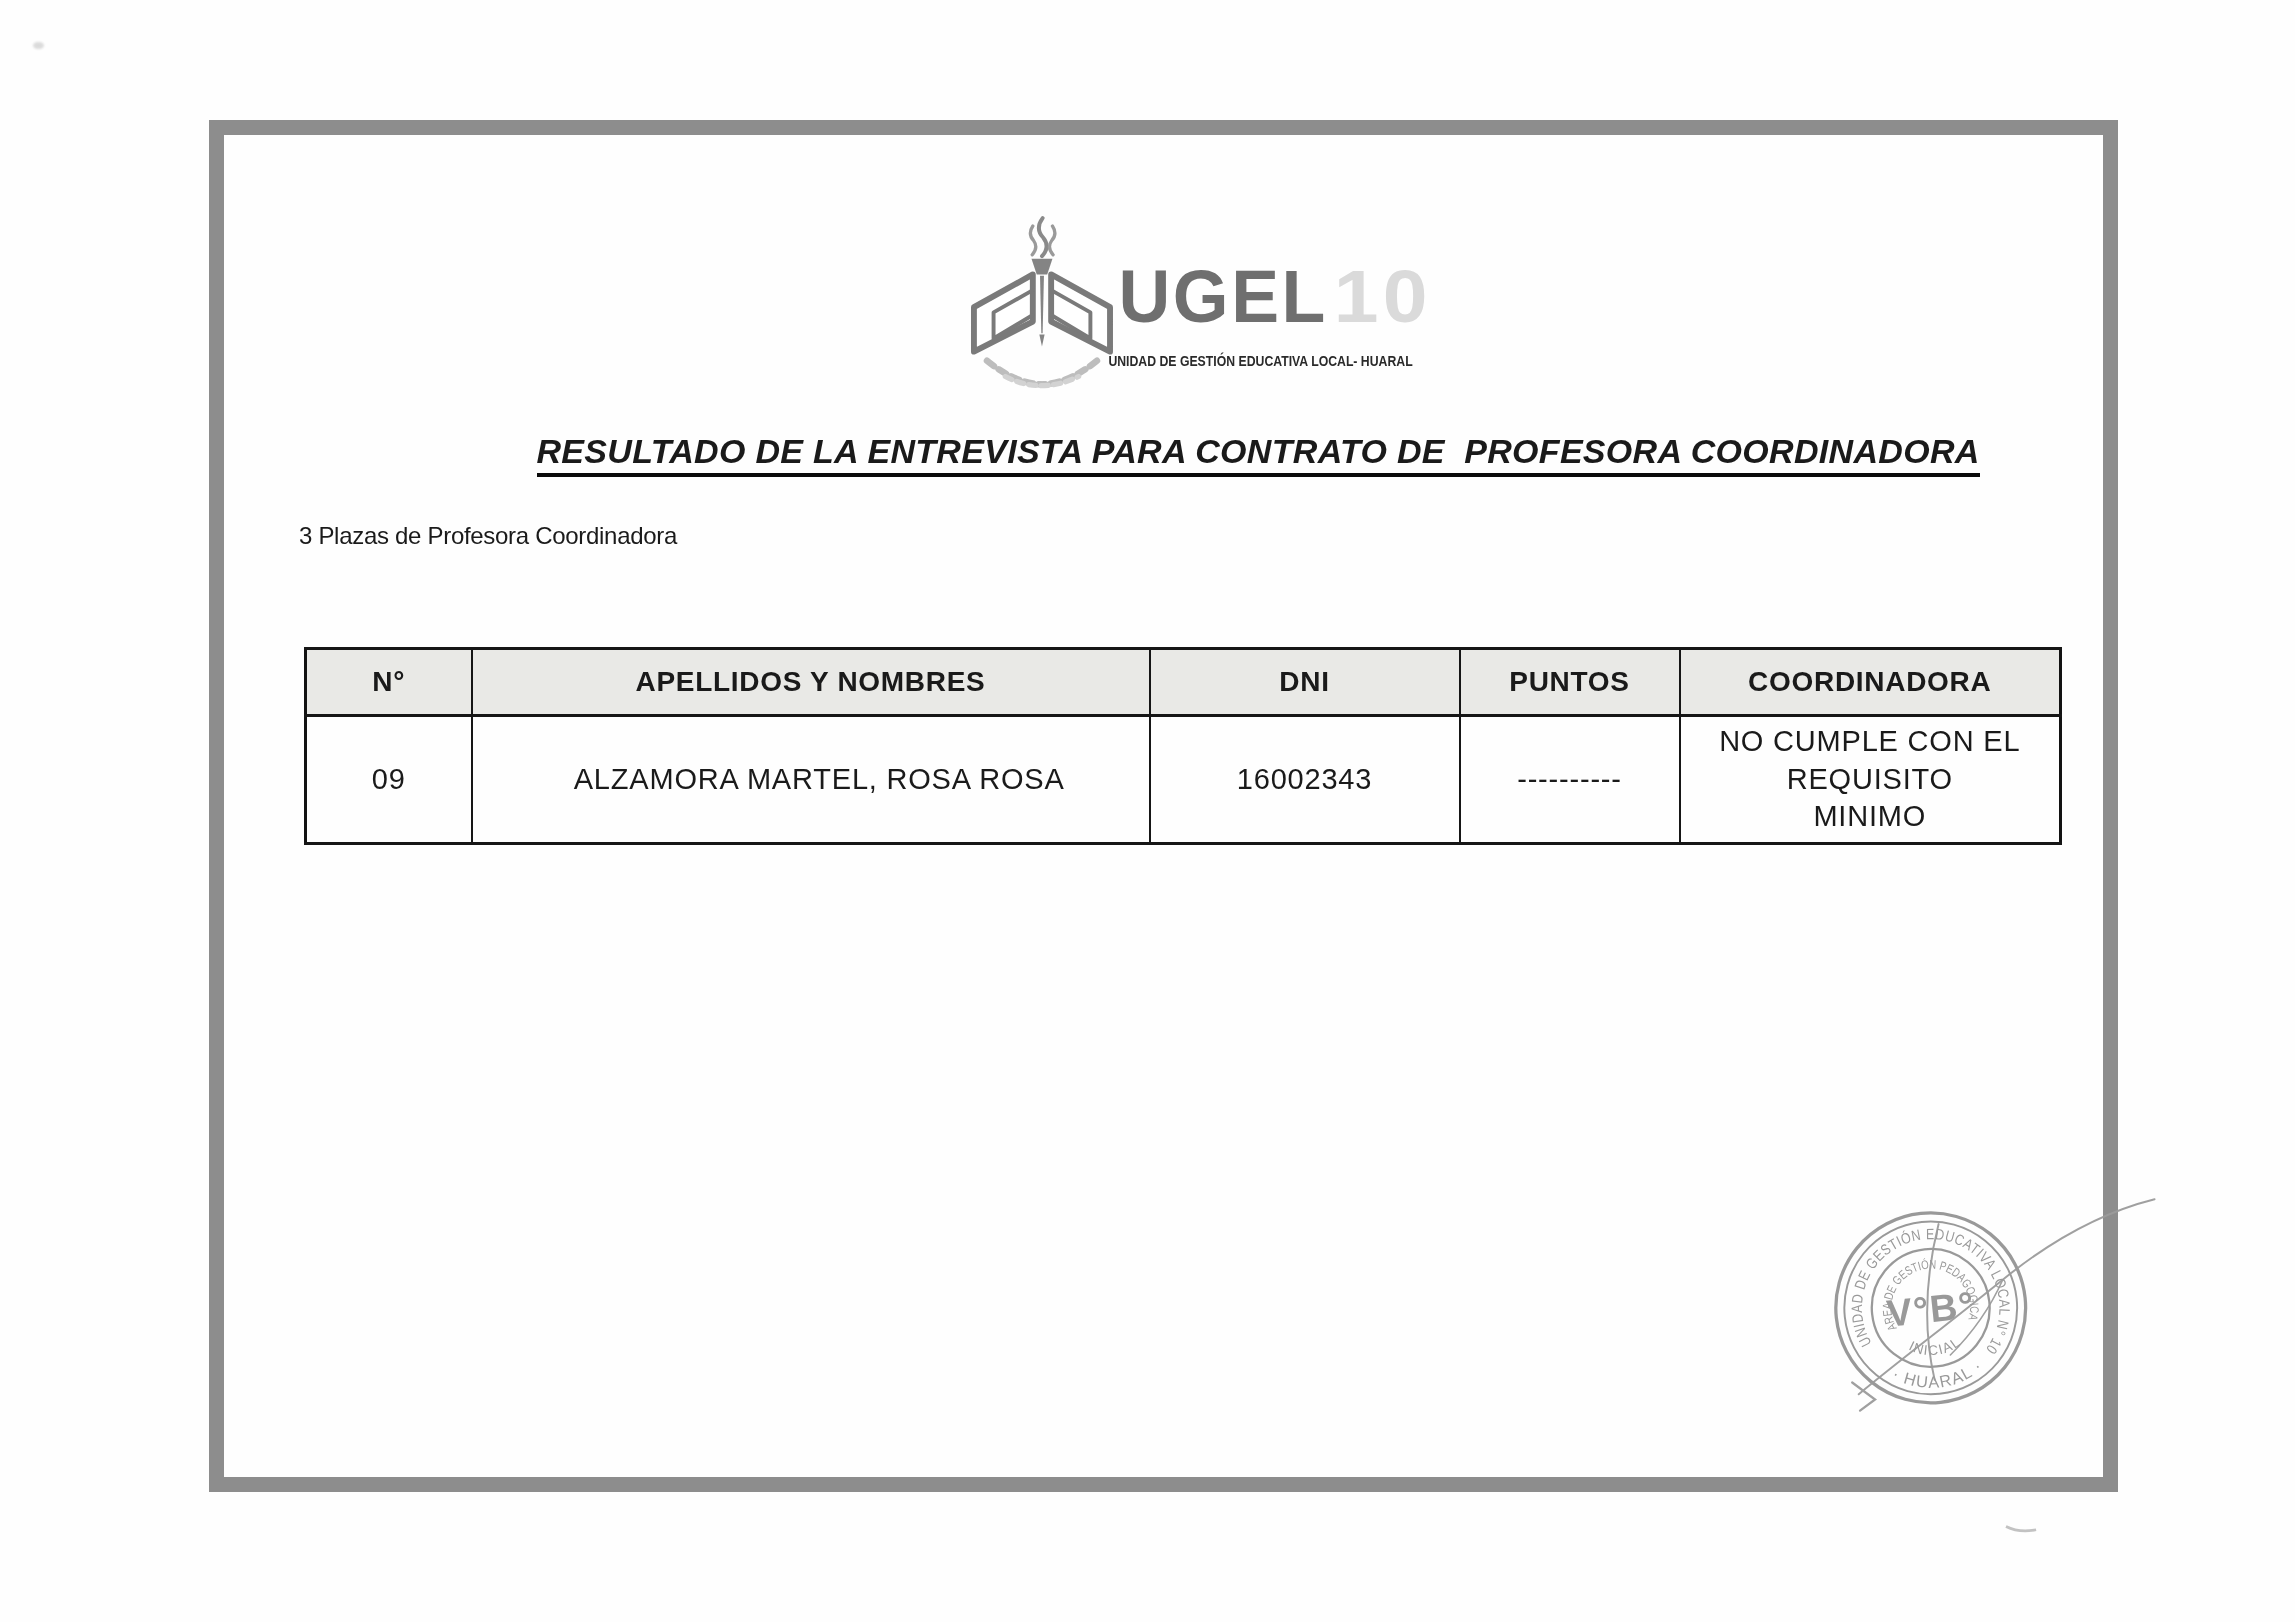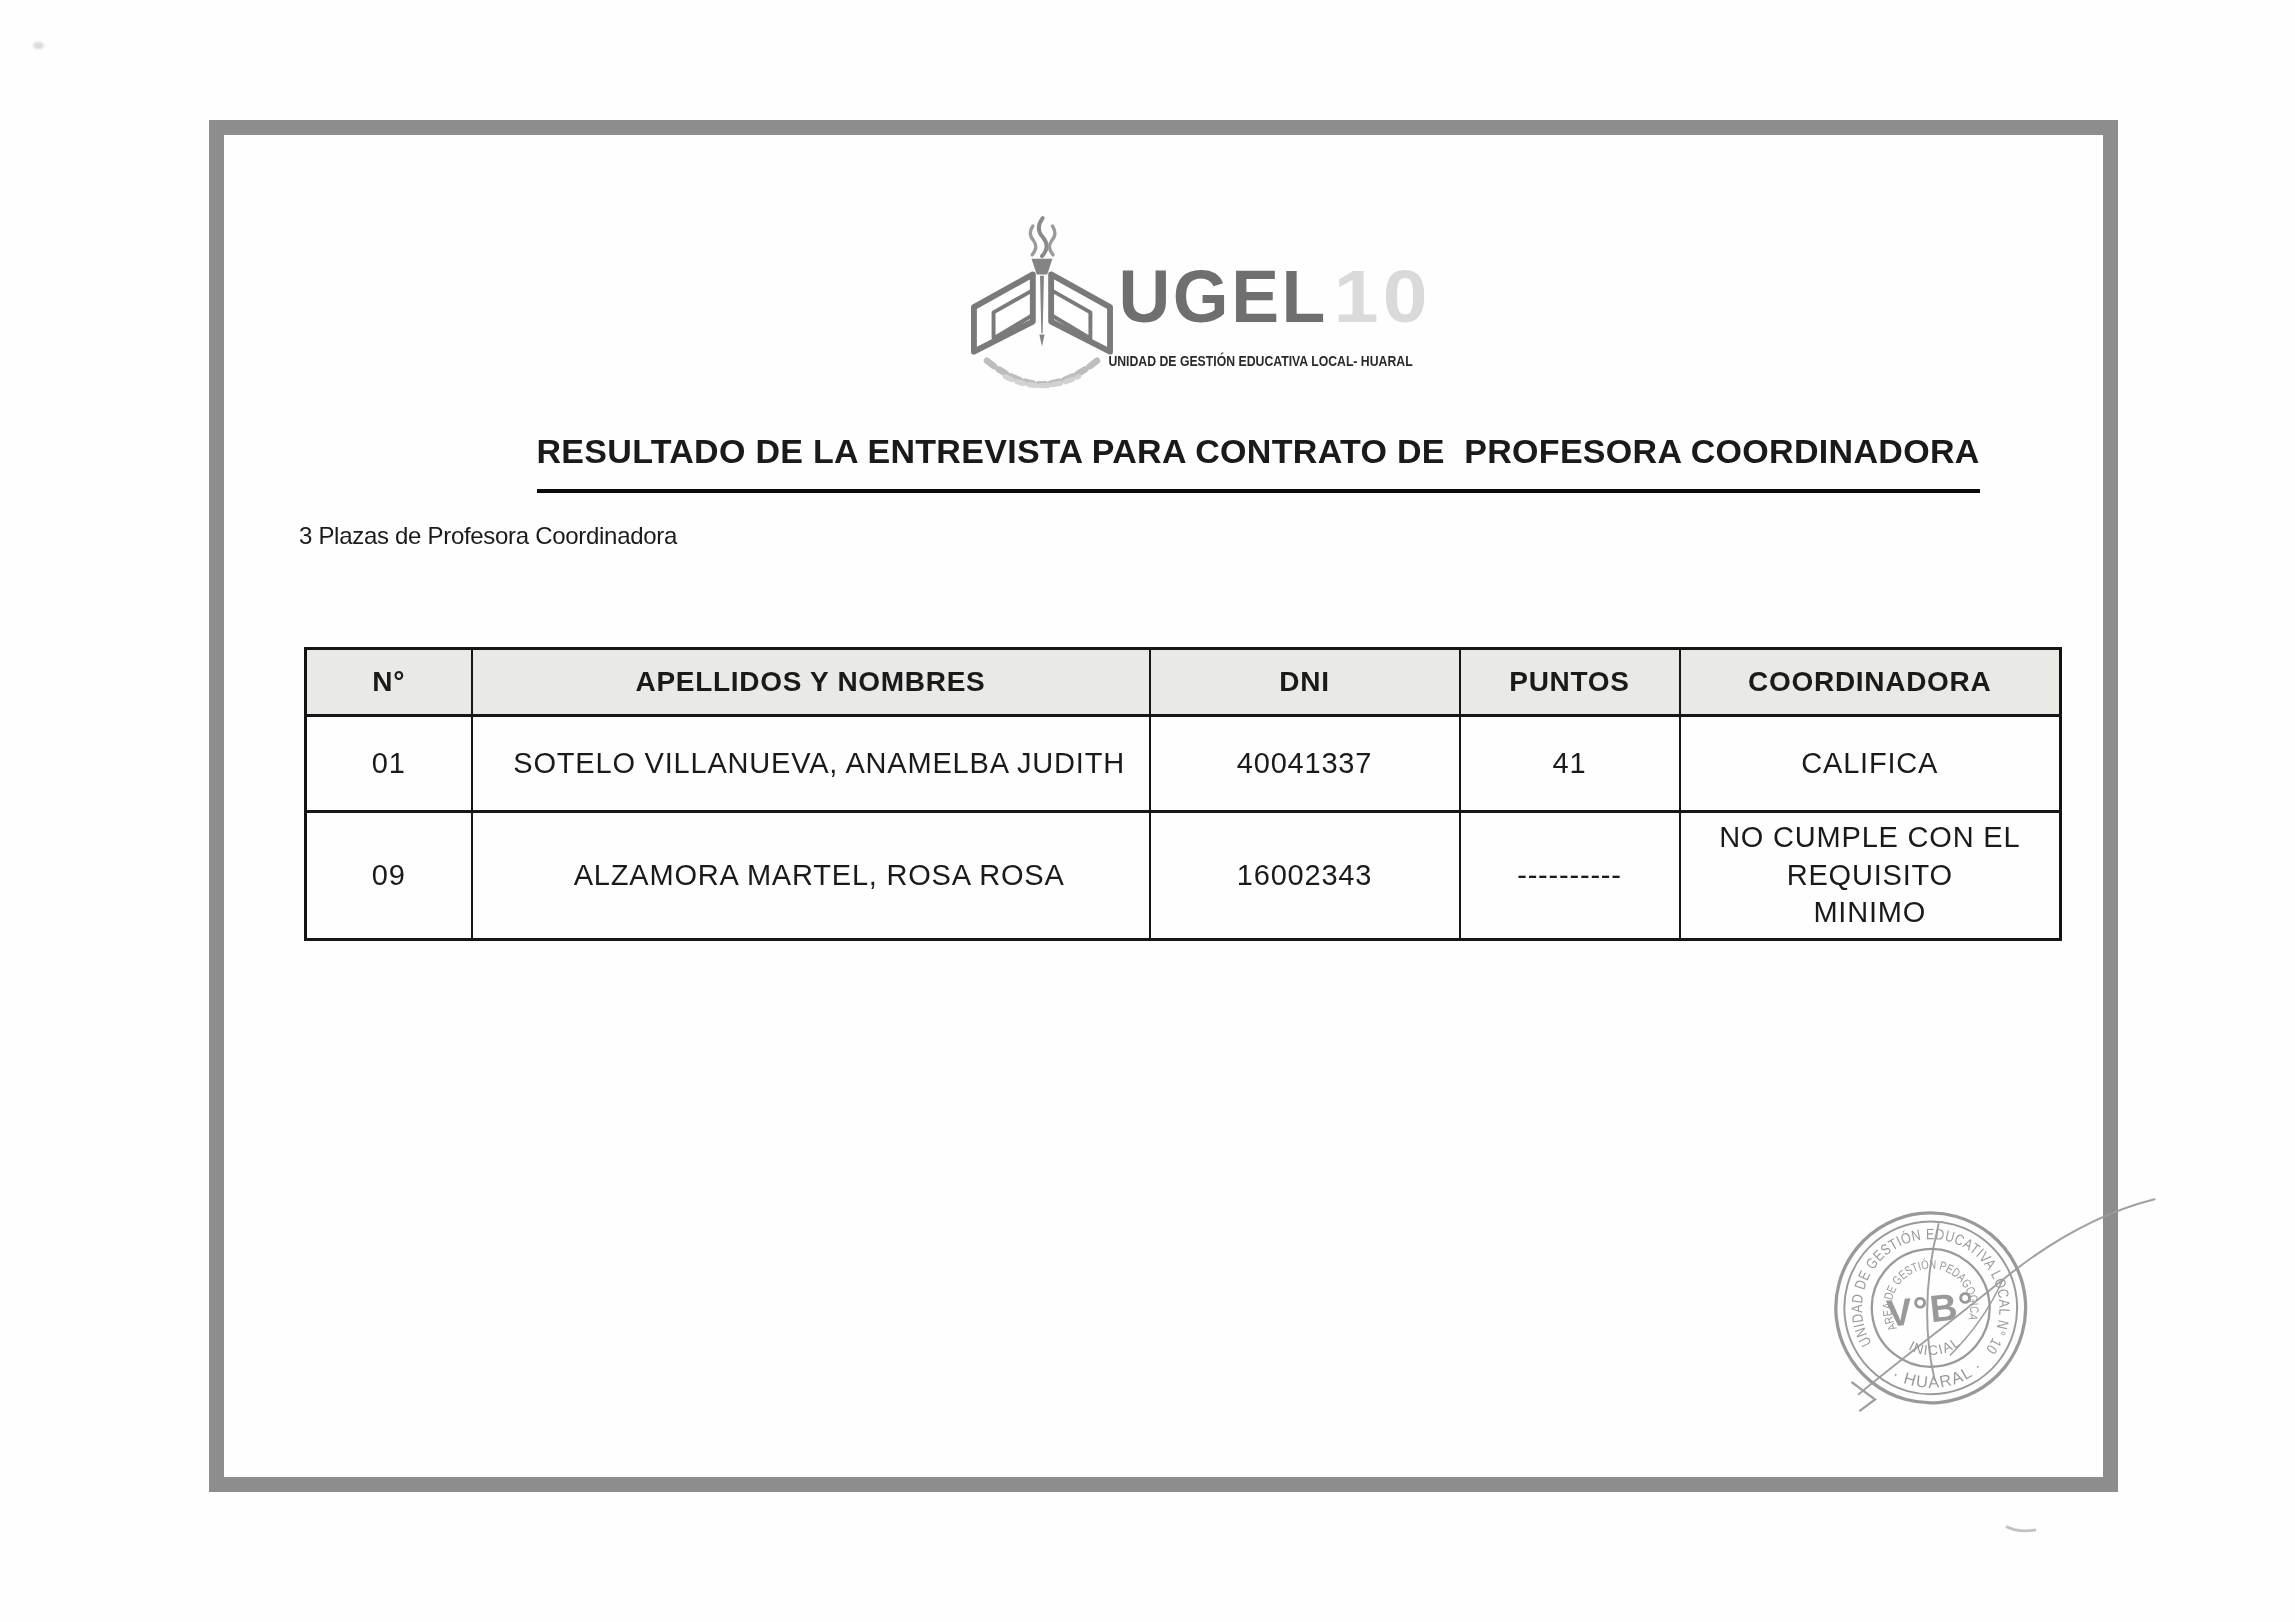--- a/index.html
+++ b/index.html
@@ -18,21 +18,21 @@
     background:#9a9a9a;opacity:.35;filter:blur(1.3px);
   }
   
   .logo-svg{position:absolute;left:949px;top:209px;}
   
   .doc-title{
     position:absolute;left:517px;top:393px;width:1392px;text-align:center;
     font-size:34px;font-weight:bold;white-space:pre;letter-spacing:0.3px;
   }
   .doc-title .underlined{
-    display:inline-block;border-bottom:4.6px solid #0a0a0a;padding-bottom:18px;white-space:pre;
+    display:inline-block;border-bottom:4.6px solid #0a0a0a;padding-bottom:2px;white-space:pre;font-style:italic;
   }
   .plazas-line{
     position:absolute;left:299px;top:522px;font-size:24px;letter-spacing:-0.3px;
   }
   
   table.results{
     position:absolute;left:304px;top:647px;width:1754px;
     border-collapse:collapse;table-layout:fixed;
     border:3.3px solid #121212;
   }
@@ -100,27 +100,20 @@
       <col style="width:381px">
   </colgroup>
   <tbody>
   <tr class="hdr">
     <th>N°</th>
     <th>APELLIDOS Y NOMBRES</th>
     <th>DNI</th>
     <th>PUNTOS</th>
     <th>COORDINADORA</th>
   </tr>
-  <tr class="r1">
-    <td>01</td>
-    <td class="cell-name">SOTELO VILLANUEVA, ANAMELBA JUDITH</td>
-    <td>40041337</td>
-    <td>41</td>
-    <td class="cell-obs">CALIFICA</td>
-  </tr>
   <tr class="r3">
     <td>09</td>
     <td class="cell-name">ALZAMORA MARTEL, ROSA ROSA</td>
     <td>16002343</td>
     <td>----------</td>
     <td class="cell-obs">NO CUMPLE CON EL
 REQUISITO
 MINIMO</td>
   </tr>
   </tbody>

